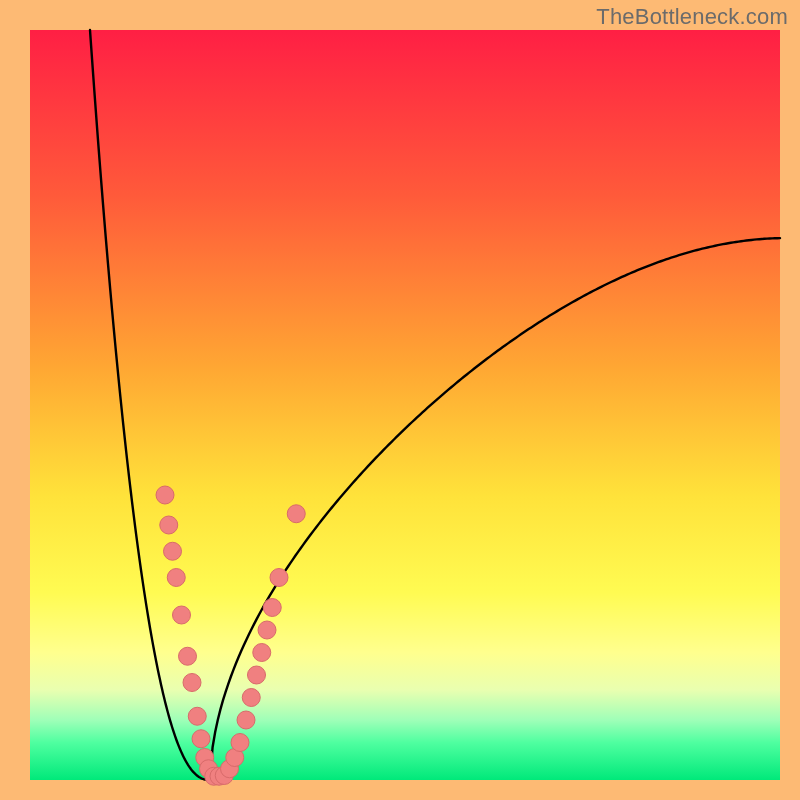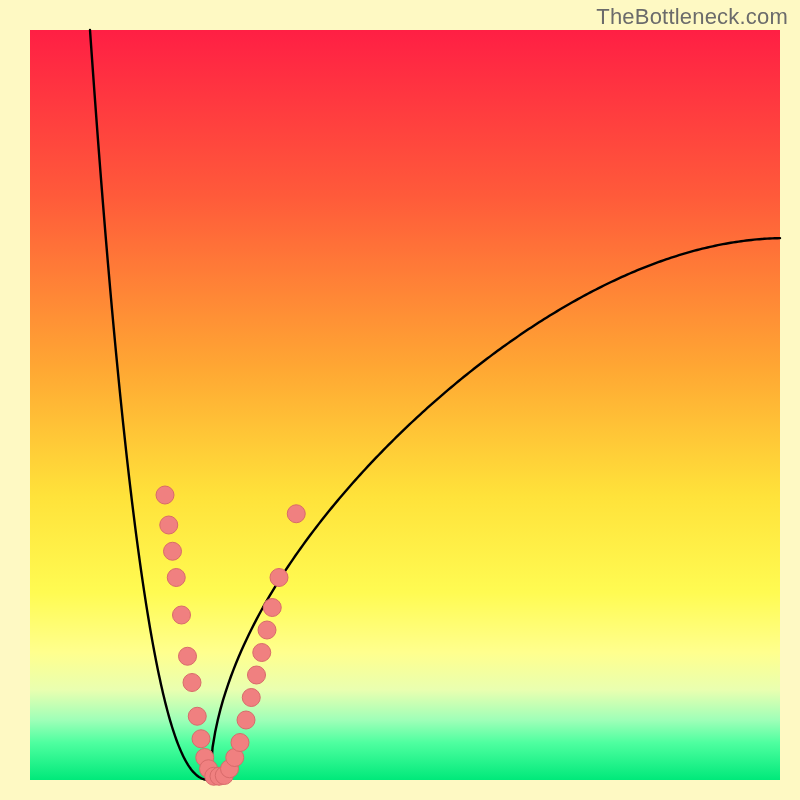--- a/index.html
+++ b/index.html
@@ -10,21 +10,21 @@
     overflow: hidden;
     background: #000;
     font-family: Arial, Helvetica, sans-serif;
   }
   .frame {
     position: absolute;
     left: 0;
     top: 0;
     width: 800px;
     height: 800px;
-    background: #fef9c3;
+    background: #fdba74;
   }
   .plot {
     position: absolute;
     left: 30px;
     top: 30px;
     width: 750px;
     height: 750px;
     background: linear-gradient(to bottom,
       #ff1f44 0%,
       #ff5a3a 22%,

